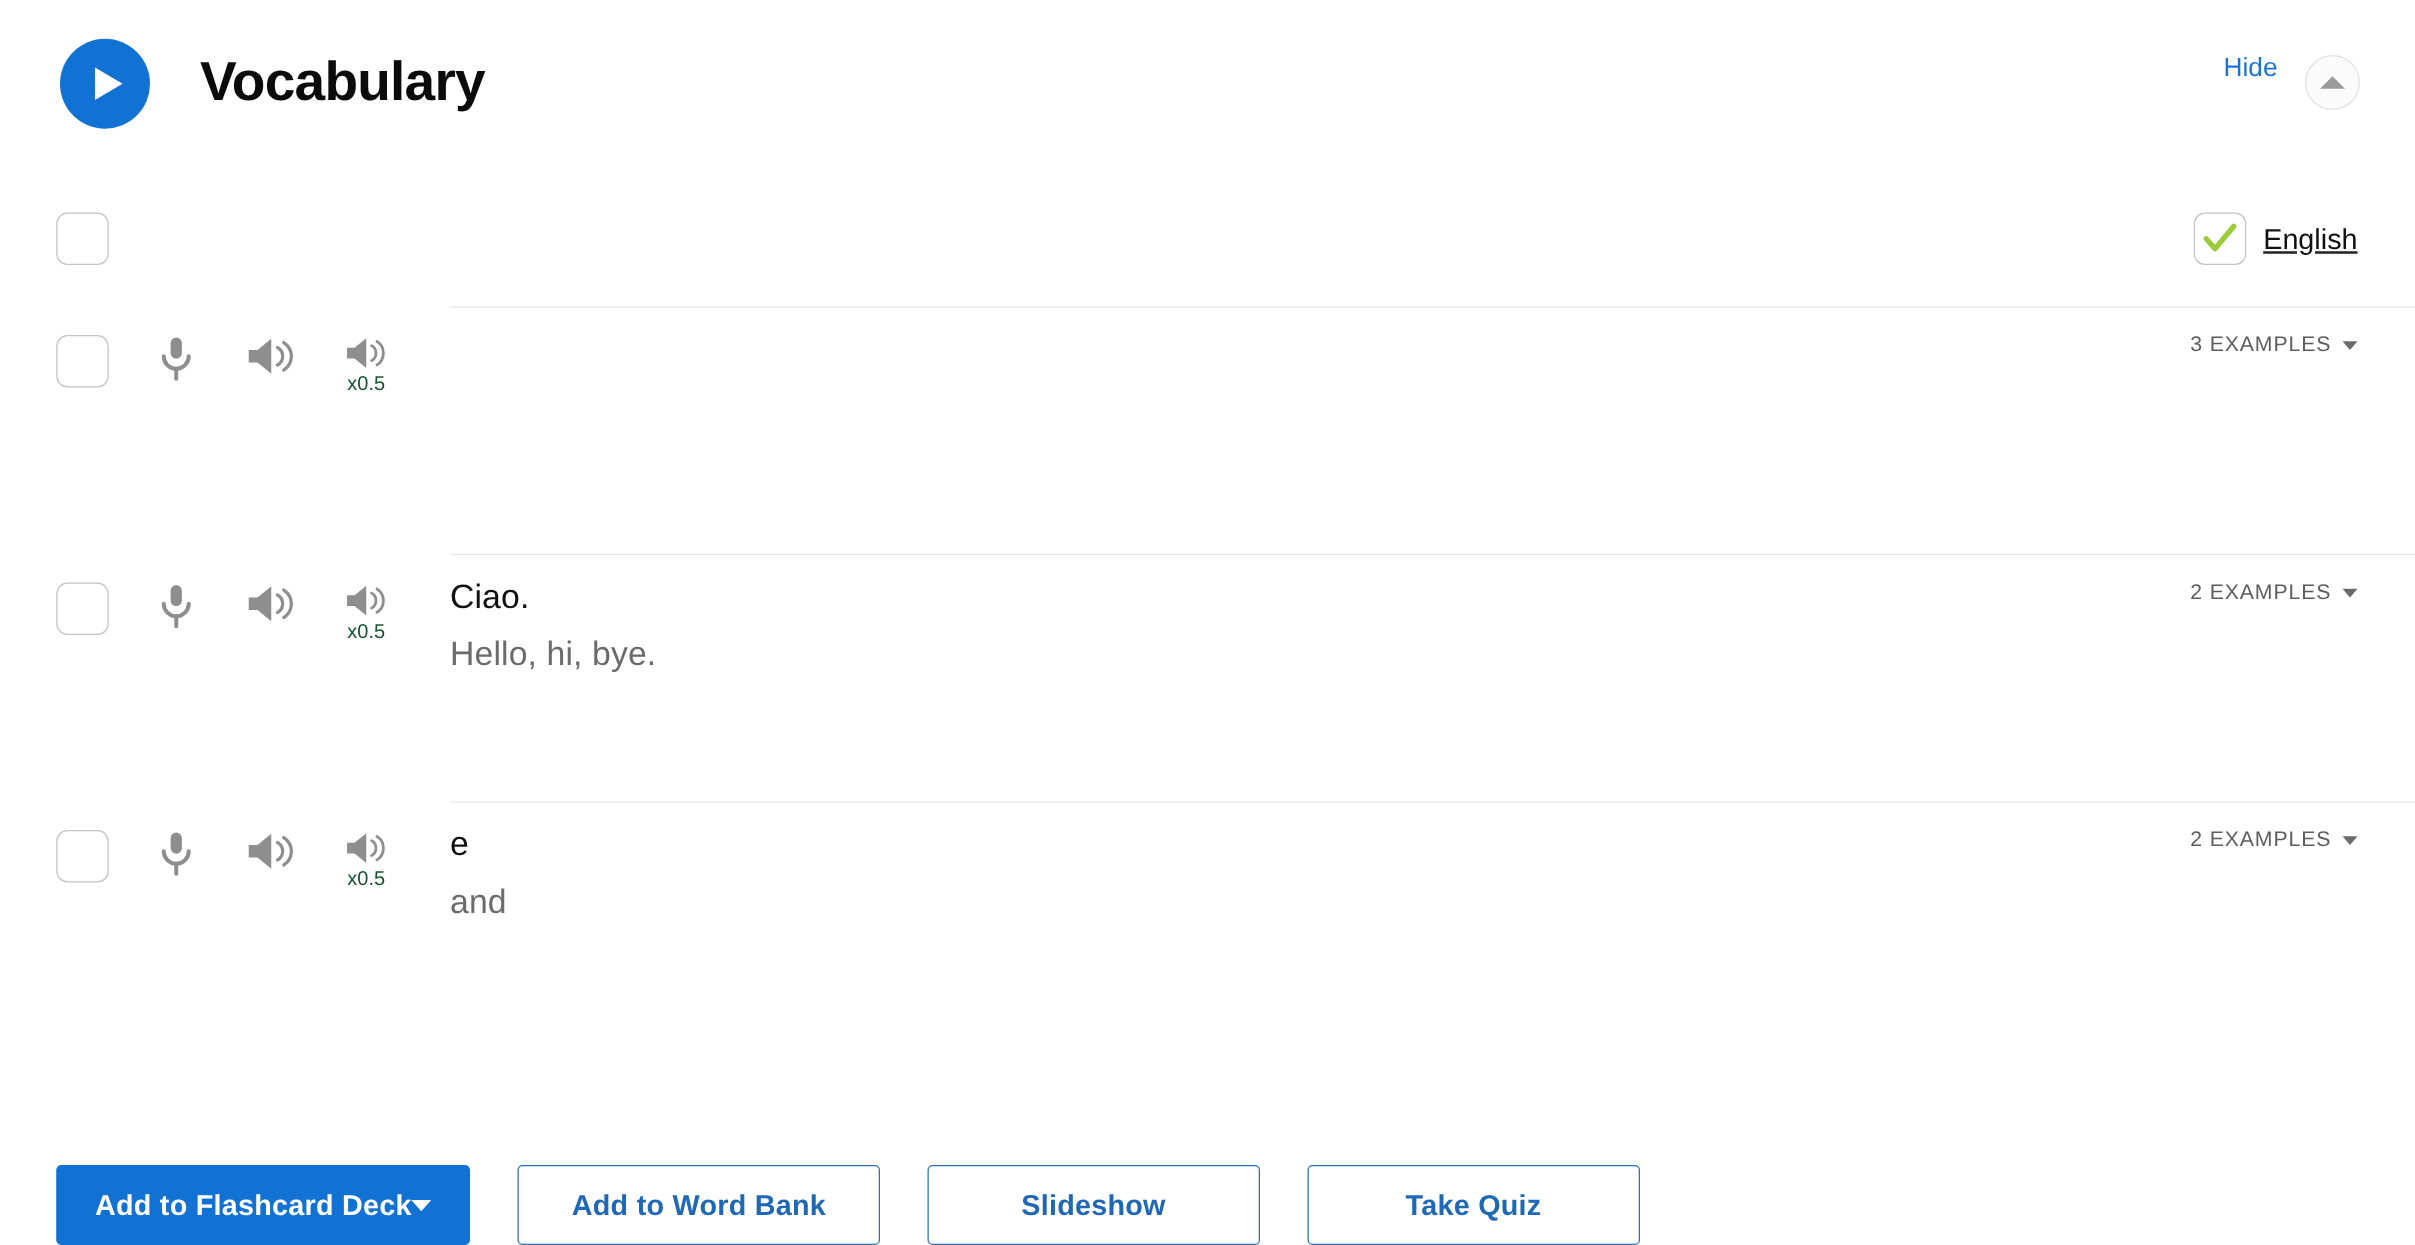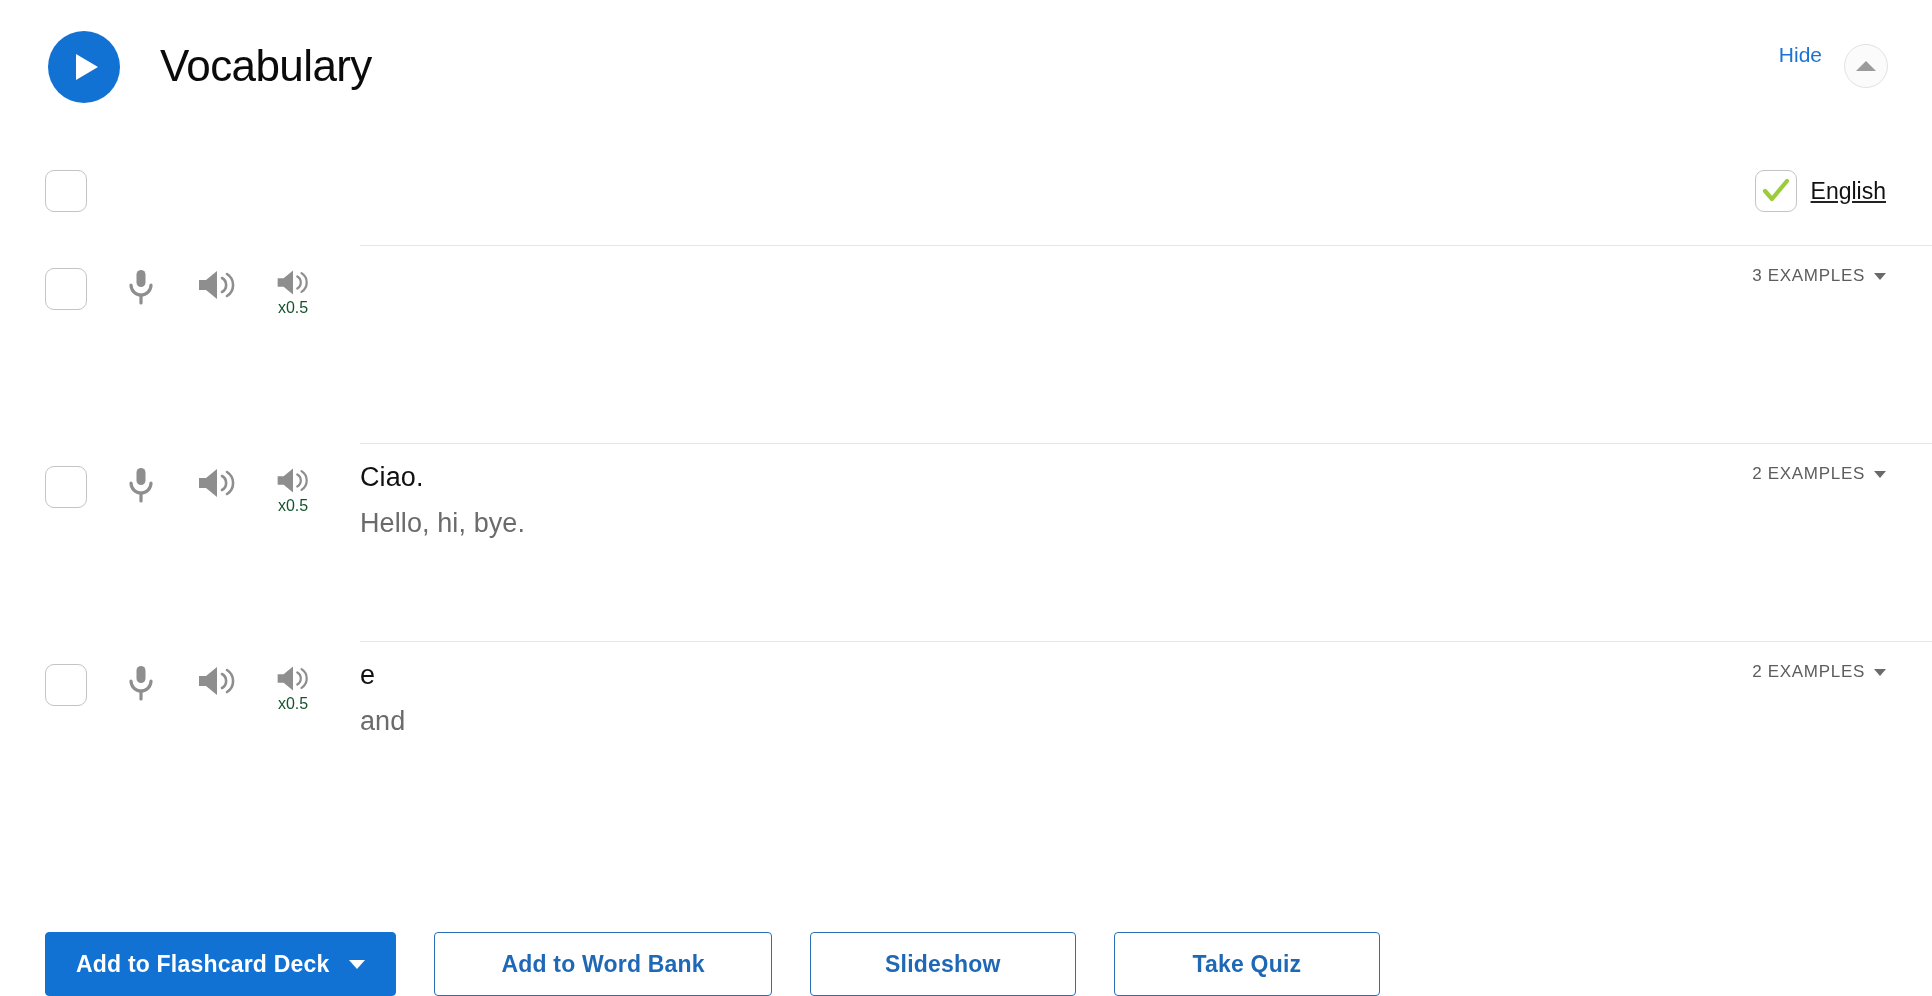--- a/index.html
+++ b/index.html
@@ -51,21 +51,21 @@
     margin-left: 6px;
     border-top: 13px solid transparent;
     border-bottom: 13px solid transparent;
     border-left: 22px solid #ffffff;
   }
   .header-title {
     position: absolute;
     left: 160px;
     top: 30px;
     font-size: 44px;
-    font-weight: 400;
+    font-weight: 700;
     letter-spacing: -0.6px;
     color: #0b0b0b;
     line-height: 72px;
   }
   .header-right {
     position: absolute;
     right: 44px;
     top: 44px;
     display: flex;
     gap: 22px;
@@ -250,34 +250,33 @@
     justify-content: center;
     cursor: pointer;
     box-sizing: border-box;
     letter-spacing: 0.2px;
   }
   .btn-primary {
     background: #1272d3;
     color: #ffffff;
     border: 1px solid #1272d3;
     padding: 0 30px;
-    gap: 20px;
   }
   .btn-primary .caret-white {
     width: 0;
     height: 0;
     border-left: 8px solid transparent;
     border-right: 8px solid transparent;
     border-top: 9px solid #ffffff;
   }
   .btn-outline {
     background: #ffffff;
     color: #1f68b5;
     border: 1.6px solid #2a6fb5;
-    padding: 0 66px;
+    padding: 0 42px;
   }
   .btn-word-bank { min-width: 266px; }
   .btn-slideshow { min-width: 266px; }
   .btn-quiz { min-width: 266px; }
 </style>
 </head>
 <body>
 
 <div class="page">
 

